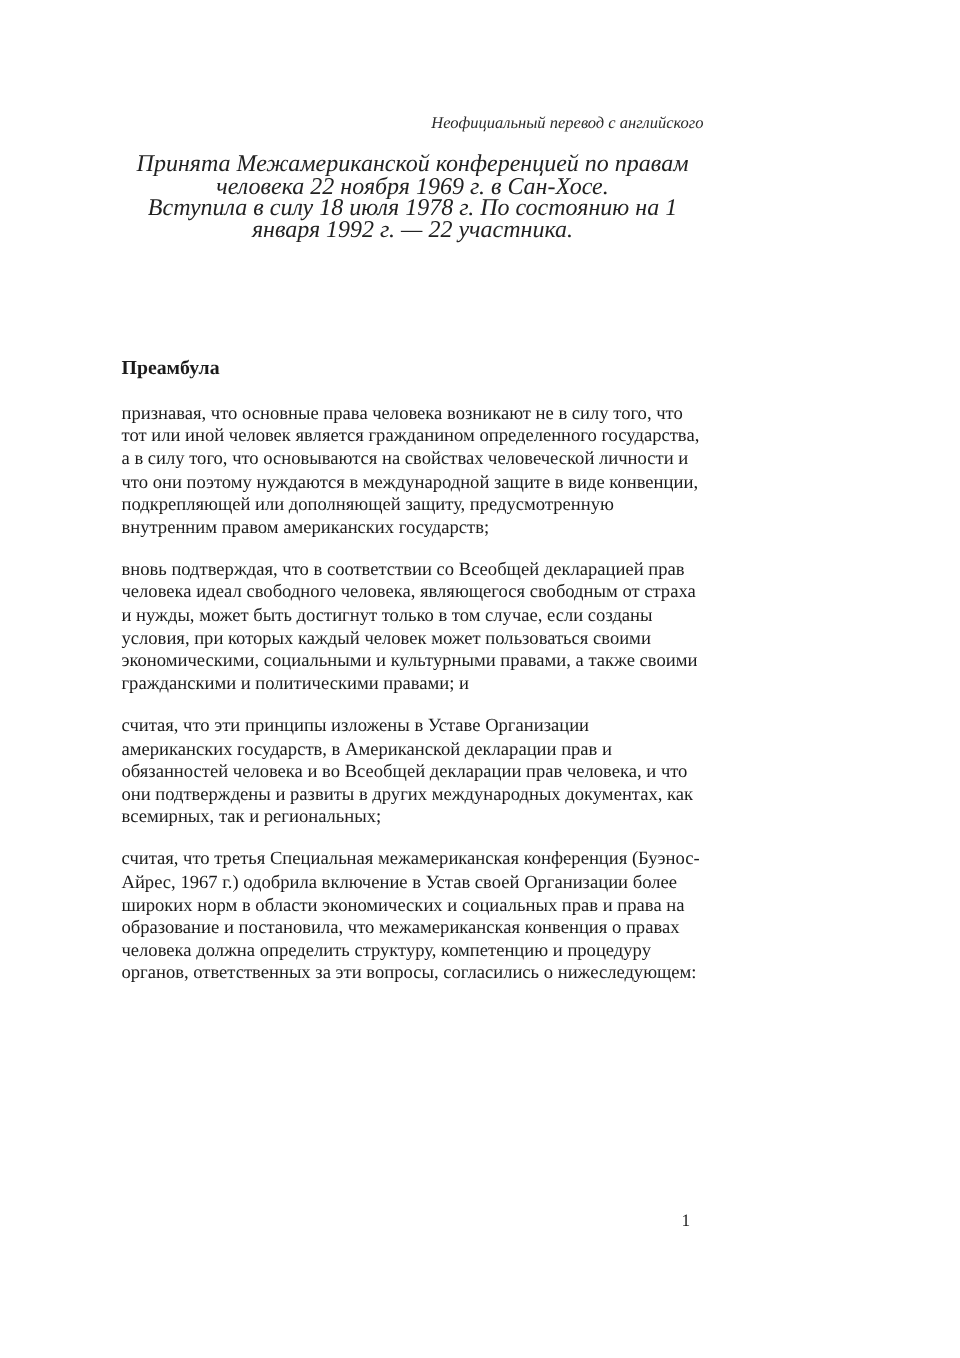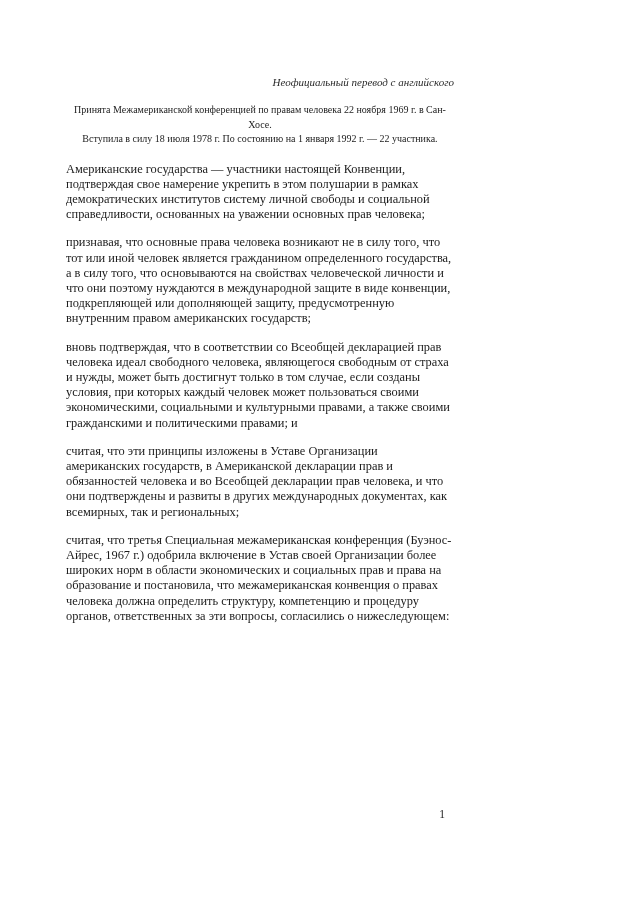--- a/index.html
+++ b/index.html
@@ -10,20 +10,21 @@
   }
   .page {
     position: relative;
     width: 524px;
     height: 905px;
     background: #ffffff;
     font-family: "Liberation Serif", "DejaVu Serif", serif;
     color: #1b1b1b;
     overflow: hidden;
     box-sizing: border-box;
+    margin-left: 15px;
   }
   .content {
     padding: 0 70px 0 66px;
   }
   .translation-note {
     margin-top: 76px;
     text-align: right;
     font-style: italic;
     font-size: 11px;
     line-height: 13px;
@@ -32,21 +33,22 @@
   .doc-title {
     margin: 112px 0 0 0;
     text-align: center;
     font-size: 14.5px;
     font-weight: bold;
     line-height: 17px;
   }
   .adoption-note {
     margin-top: 14px;
     text-align: center;
-    font-size: 10px;
+    font-style: italic;
+    font-size: 16px;
     line-height: 14.5px;
     color: #222222;
   }
   .section-heading {
     margin: 76px 0 0 0;
     font-size: 13.2px;
     font-weight: bold;
     line-height: 16px;
   }
   .paragraphs {
@@ -73,23 +75,23 @@
   <div class="content">
 
     <div class="translation-note">Неофициальный перевод с английского</div>
 
 
     <div class="adoption-note">
       <div>Принята Межамериканской конференцией по правам человека 22 ноября 1969 г. в Сан-Хосе.</div>
       <div>Вступила в силу 18 июля 1978 г. По состоянию на 1 января 1992 г. — 22 участника.</div>
     </div>
 
+    <h2 class="section-heading">Преамбула</h2>
 
     <div class="paragraphs">
-      <p>Американские государства — участники настоящей Конвенции, подтверждая свое намерение укрепить в этом полушарии в рамках демократических институтов систему личной свободы и социальной справедливости, основанных на уважении основных прав человека;</p>
       <p>признавая, что основные права человека возникают не в силу того, что тот или иной человек является гражданином определенного государства, а в силу того, что основываются на свойствах человеческой личности и что они поэтому нуждаются в международной защите в виде конвенции, подкрепляющей или дополняющей защиту, предусмотренную внутренним правом американских государств;</p>
       <p>вновь подтверждая, что в соответствии со Всеобщей декларацией прав человека идеал свободного человека, являющегося свободным от страха и нужды, может быть достигнут только в том случае, если созданы условия, при которых каждый человек может пользоваться своими экономическими, социальными и культурными правами, а также своими гражданскими и политическими правами; и</p>
       <p>считая, что эти принципы изложены в Уставе Организации американских государств, в Американской декларации прав и обязанностей человека и во Всеобщей декларации прав человека, и что они подтверждены и развиты в других международных документах, как всемирных, так и региональных;</p>
       <p>считая, что третья Специальная межамериканская конференция (Буэнос-Айрес, 1967 г.) одобрила включение в Устав своей Организации более широких норм в области экономических и социальных прав и права на образование и постановила, что межамериканская конвенция о правах человека должна определить структуру, компетенцию и процедуру органов, ответственных за эти вопросы, согласились о нижеследующем:</p>
     </div>
 
   </div>
 
   <div class="page-number">1</div>
 </div>

